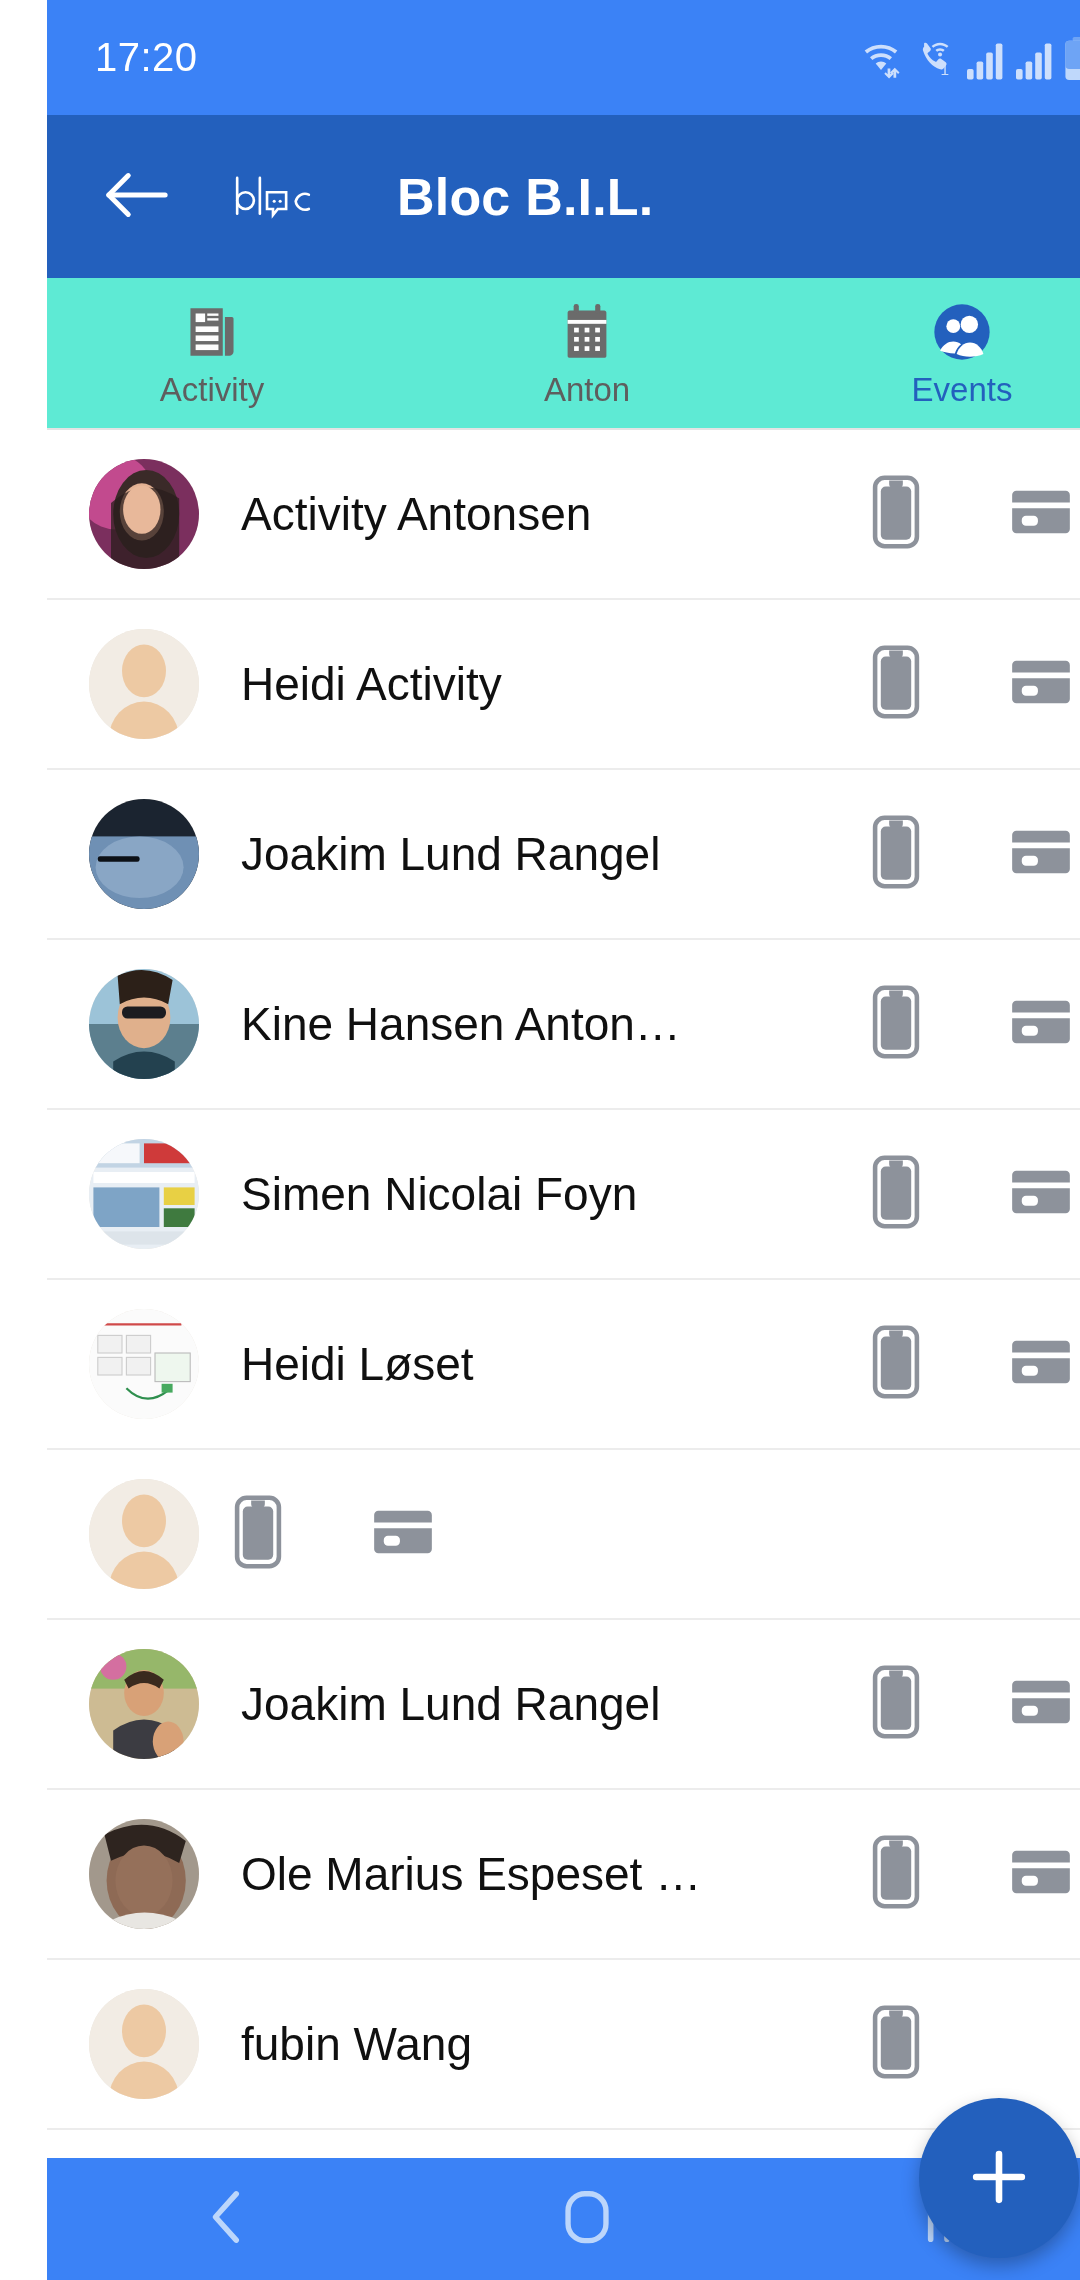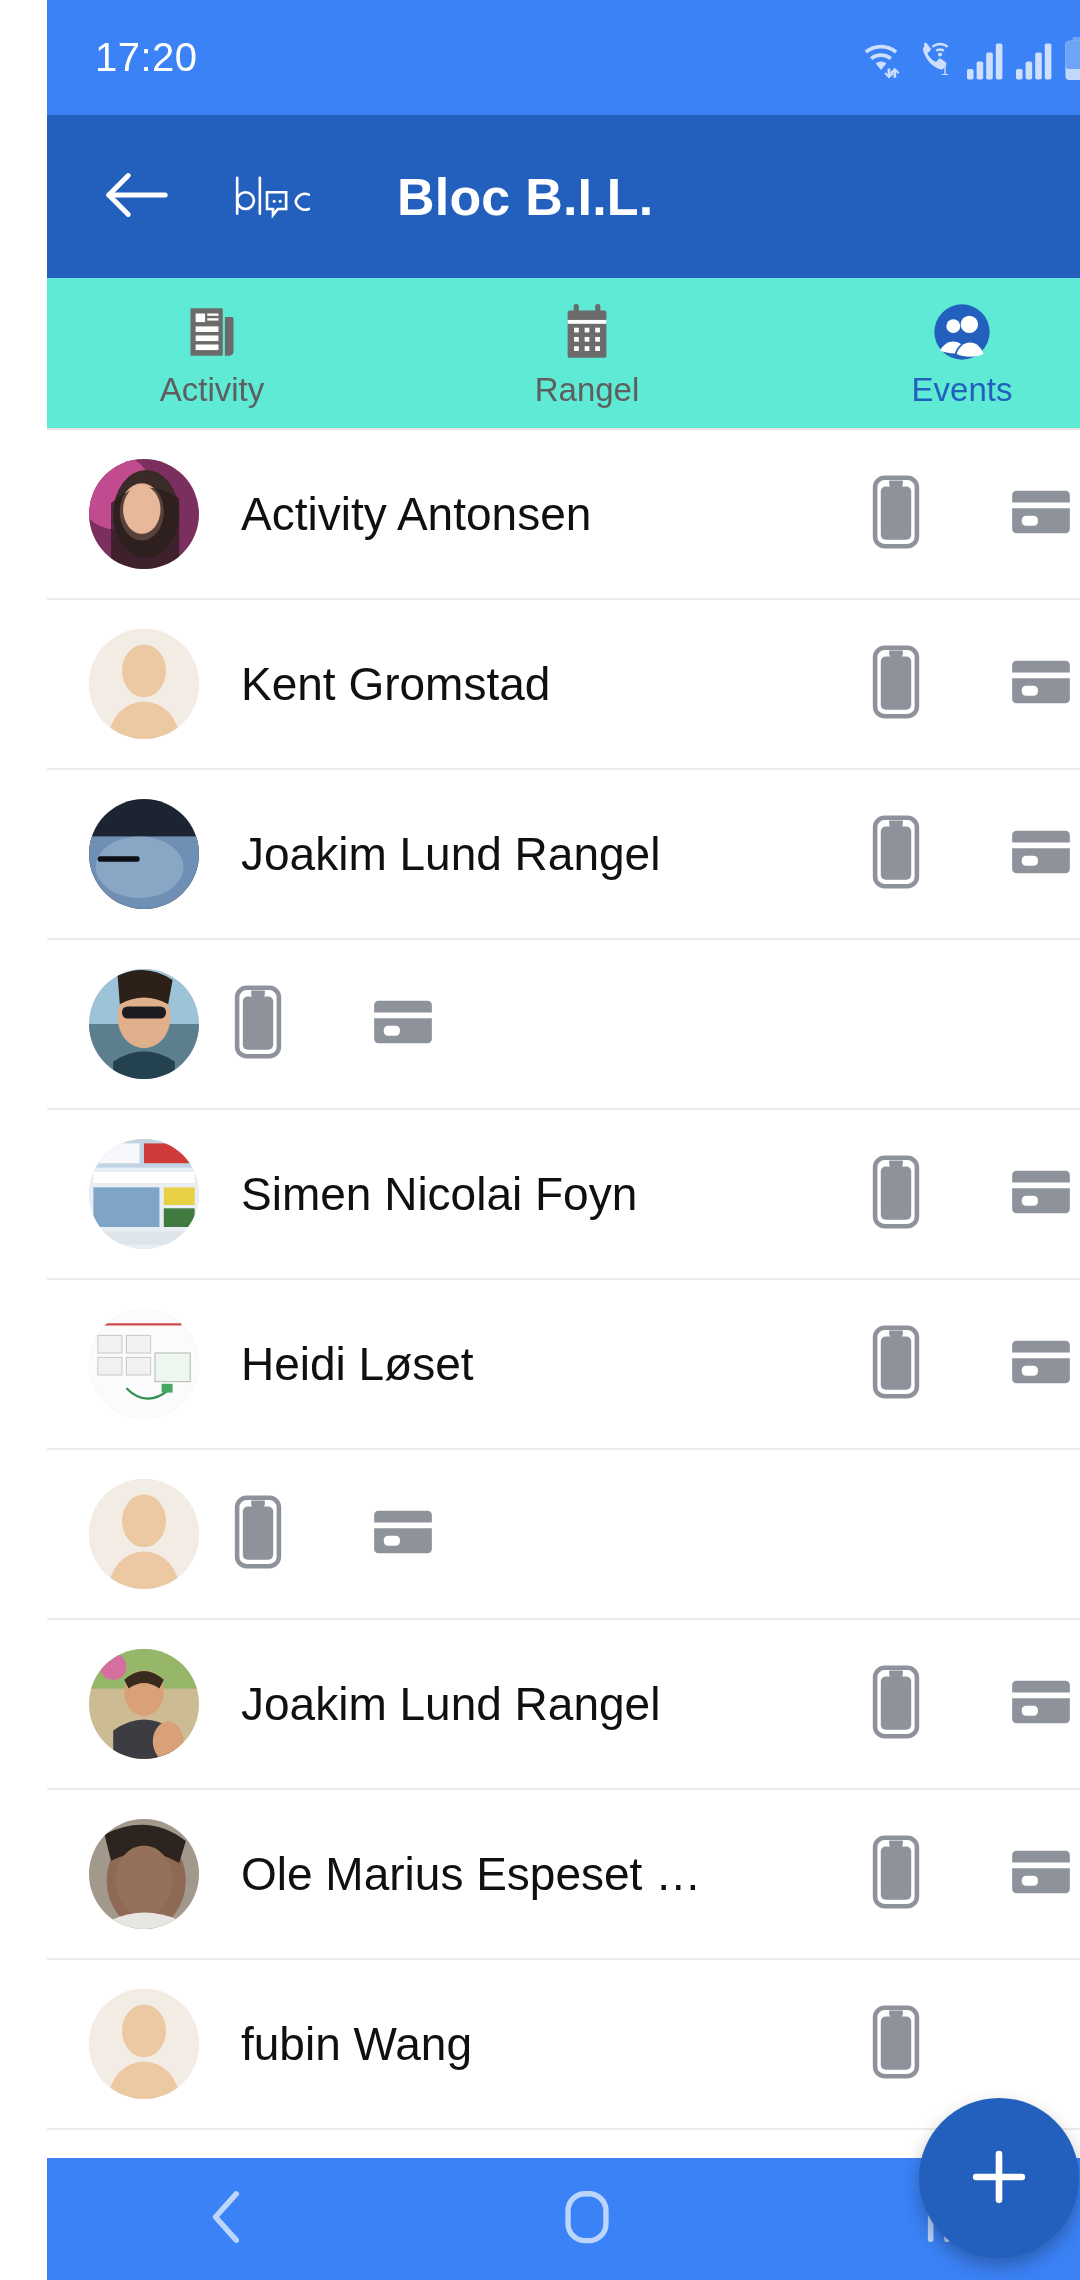--- a/index.html
+++ b/index.html
@@ -194,21 +194,21 @@
             <rect x="15.8" y="11" width="2.2" height="2.2"></rect>
             <rect x="6" y="15.3" width="2.2" height="2.2"></rect>
             <rect x="10.9" y="15.3" width="2.2" height="2.2"></rect>
             <rect x="15.8" y="15.3" width="2.2" height="2.2"></rect>
             <rect x="6" y="19.6" width="2.2" height="2.2"></rect>
             <rect x="10.9" y="19.6" width="2.2" height="2.2"></rect>
             <rect x="15.8" y="19.6" width="2.2" height="2.2"></rect>
           </g>
         </svg>
       </span>
-      <span class="tab-label">Rangel</span>
+      <span class="tab-label">Anton</span>
     </div>
     <div class="tab active">
       <span class="tab-icon">
         <svg width="58" height="58" viewBox="0 0 26 26">
           <circle cx="13" cy="13" r="12.4" fill="#2360bd"></circle>
           <circle cx="9.1" cy="10.4" r="3.1" fill="#ffffff"></circle>
           <circle cx="16.3" cy="9.6" r="3.9" fill="#ffffff"></circle>
           <path d="M3.2 21.4c1.3-2.6 3.5-4.1 5.9-4.1 1.3 0 2.5.4 3.5 1.2-1.3 1-2.3 2.4-2.8 4.1-2.6-.1-5-.5-6.6-1.2z" fill="#ffffff"></path>
           <path d="M10.6 22.9c.9-3.1 3.3-5.2 6-5.2s5.1 2.1 6 5.2c-1.7.8-3.8 1.2-6 1.2s-4.3-.4-6-1.2z" fill="#ffffff"></path>
         </svg>
@@ -246,21 +246,21 @@
         </div>
       </div>
       <div class="row">
         <div class="avatar">
           <svg class="avatar-inner" viewBox="0 0 100 100" preserveAspectRatio="xMidYMid slice">
             <rect width="100" height="100" fill="#f2ece4"></rect>
             <ellipse cx="50" cy="38" rx="20" ry="24" fill="#edc9a3"></ellipse>
             <ellipse cx="50" cy="100" rx="32" ry="34" fill="#edc9a3"></ellipse>
           </svg>
         </div>
-        <div class="member-name">Kent Gromstad</div>
+        <div class="member-name">Heidi Activity</div>
         <div class="row-action">
           <span><svg width="50" height="76" viewBox="0 0 26 40" fill="none" stroke="#8d929b" stroke-width="2.4">
               <rect x="2" y="2" width="22" height="36" rx="5"></rect>
               <path d="M9.4 3.4h7.2v1.9a1.9 1.9 0 0 1-1.9 1.9h-3.4a1.9 1.9 0 0 1-1.9-1.9z" fill="#8d929b" stroke="none"></path>
               <rect x="5" y="6.6" width="16" height="28" rx="2.6" fill="#8d929b" stroke="none"></rect>
             </svg></span>
         </div>
         <div class="row-action card">
           <span><svg width="66" height="50" viewBox="0 0 34 26" fill="#8d929b">
               <path d="M2 4.2C2 3 3 2 4.2 2h25.6C31 2 32 3 32 4.2V8H2z"></path>
@@ -298,20 +298,21 @@
         <div class="avatar">
           <svg class="avatar-inner" viewBox="0 0 100 100" preserveAspectRatio="xMidYMid slice">
             <rect width="100" height="100" fill="#9cc3d8"></rect>
             <rect y="50" width="100" height="50" fill="#5c7f8e"></rect>
             <ellipse cx="50" cy="44" rx="24" ry="28" fill="#e0b08c"></ellipse>
             <path d="M26 6q26-12 50 4l-4 22q-22-12-44 0z" fill="#2c2018"></path>
             <rect x="30" y="34" width="40" height="11" rx="5" fill="#1c1c20"></rect>
             <path d="M22 84q28-18 56 0v18H22z" fill="#23414f"></path>
           </svg>
         </div>
+        <div class="member-name">Kine Hansen Anton…</div>
         <div class="row-action">
           <span><svg width="50" height="76" viewBox="0 0 26 40" fill="none" stroke="#8d929b" stroke-width="2.4">
               <rect x="2" y="2" width="22" height="36" rx="5"></rect>
               <path d="M9.4 3.4h7.2v1.9a1.9 1.9 0 0 1-1.9 1.9h-3.4a1.9 1.9 0 0 1-1.9-1.9z" fill="#8d929b" stroke="none"></path>
               <rect x="5" y="6.6" width="16" height="28" rx="2.6" fill="#8d929b" stroke="none"></rect>
             </svg></span>
         </div>
         <div class="row-action card">
           <span><svg width="66" height="50" viewBox="0 0 34 26" fill="#8d929b">
               <path d="M2 4.2C2 3 3 2 4.2 2h25.6C31 2 32 3 32 4.2V8H2z"></path>

